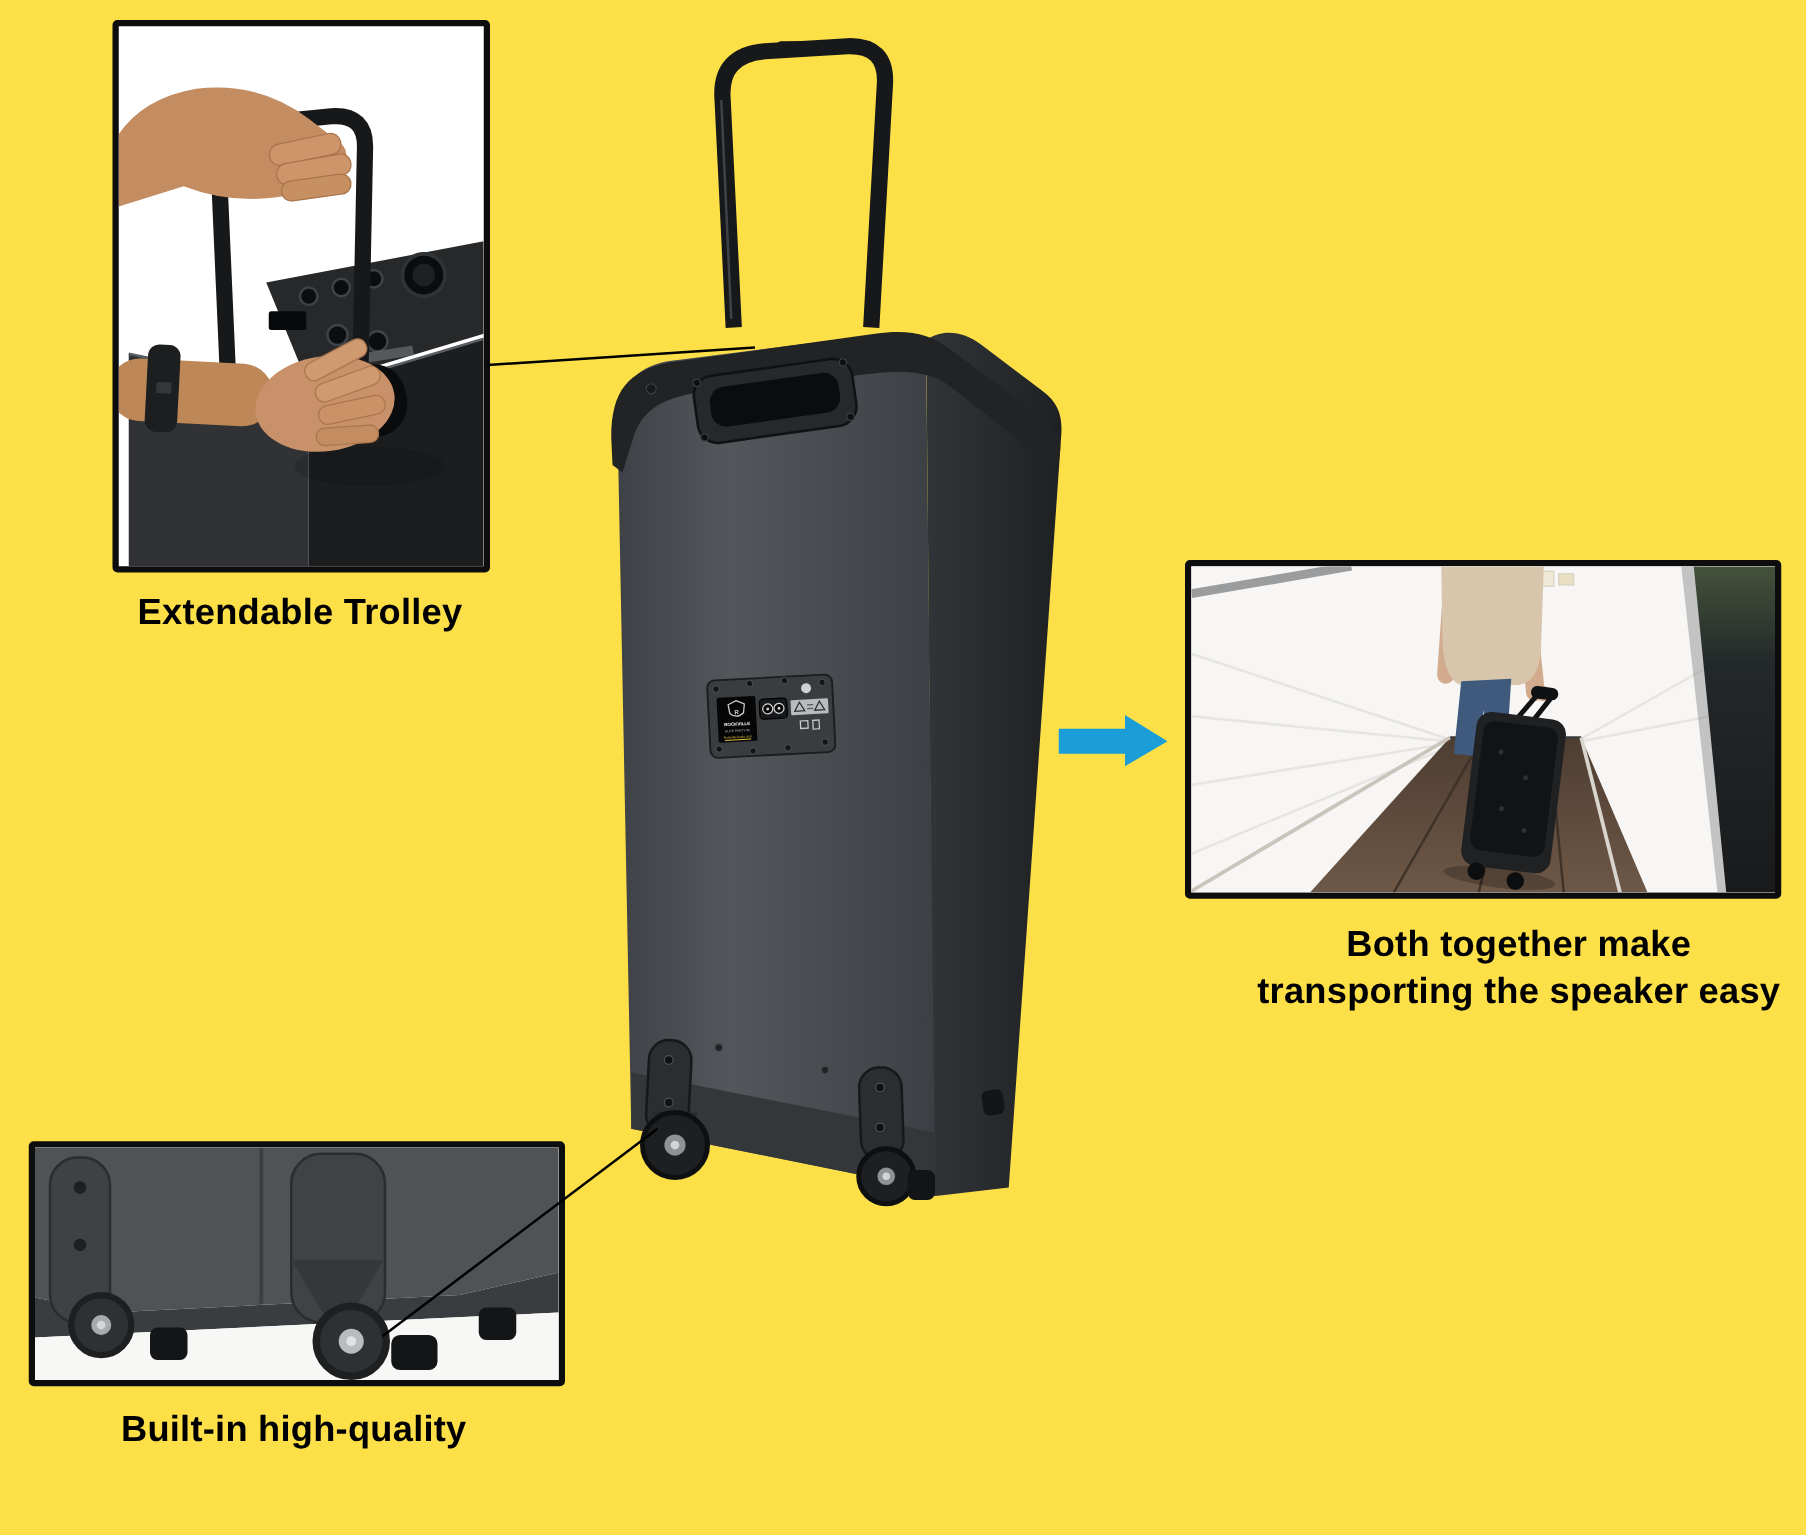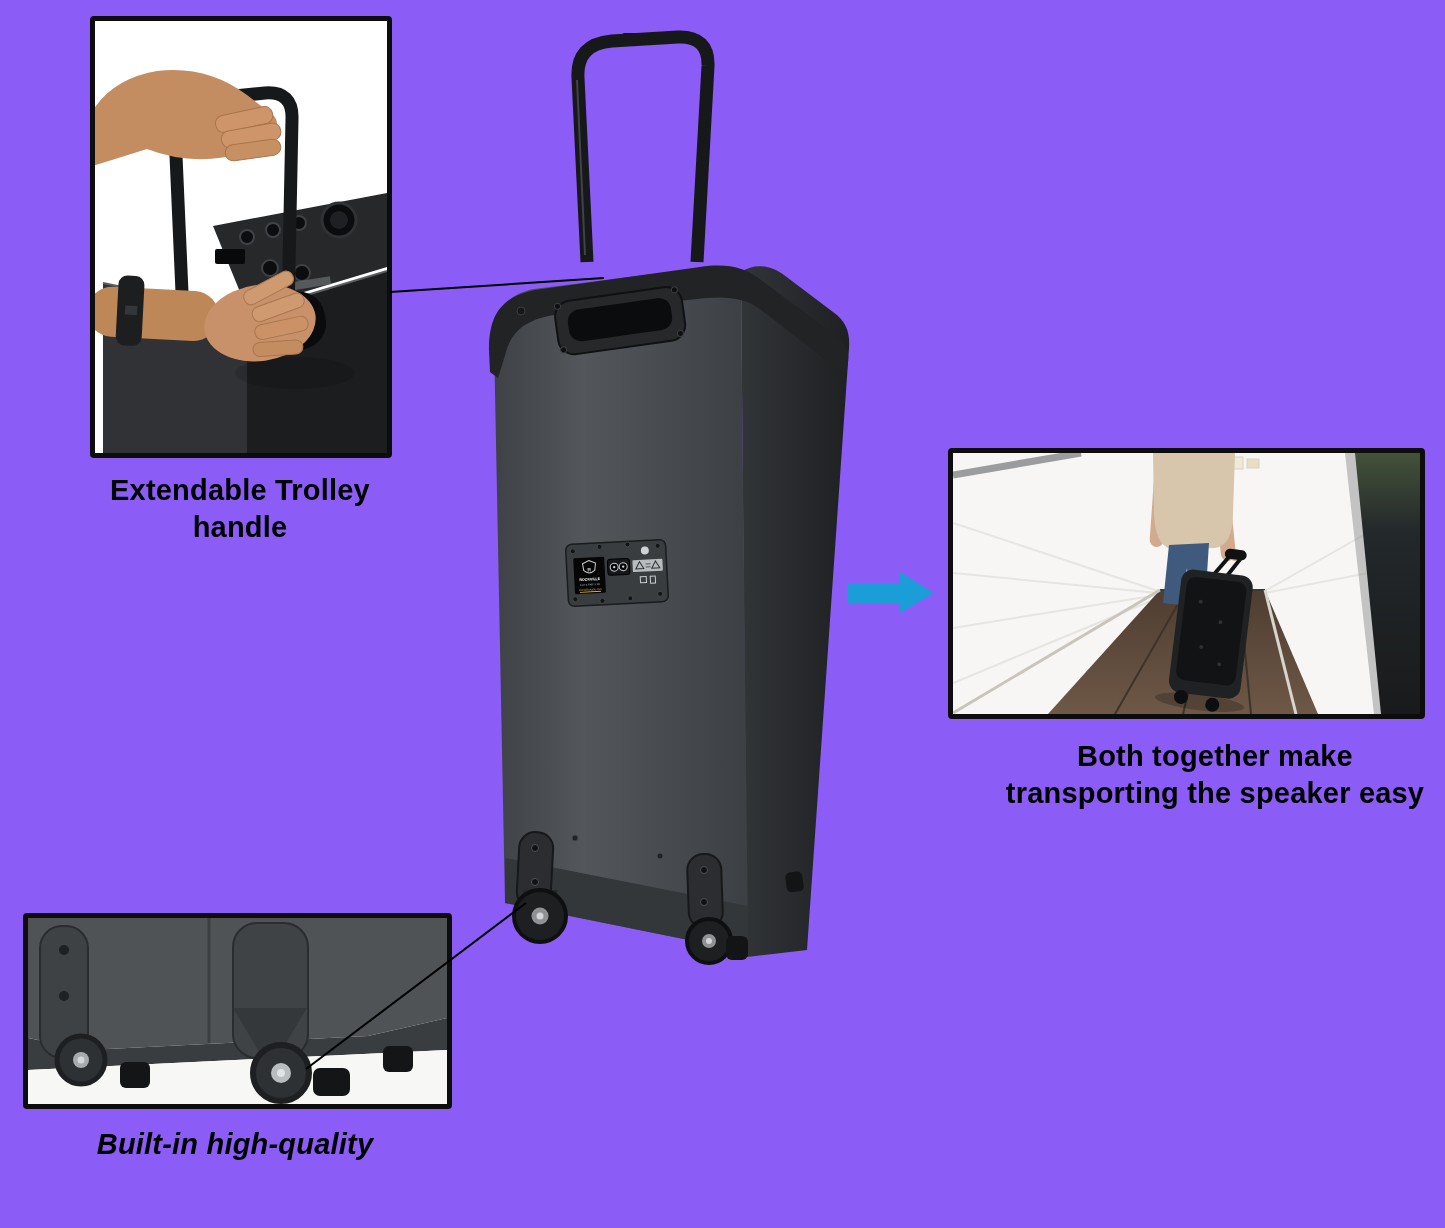--- a/index.html
+++ b/index.html
@@ -1,16 +1,16 @@
 <!DOCTYPE html>
 <html><head>
 <meta charset="utf-8">
 <style>
   html,body{margin:0;padding:0;background:#fff;}
-  #stage{position:relative;width:1445px;height:1228px;background:#8b5cf6;overflow:hidden;
+  #stage{position:relative;width:1445px;height:1228px;background:#fde047;overflow:hidden;
          font-family:"Liberation Sans",sans-serif;}
   .inset{position:absolute;border:5px solid #0d0d0d;border-radius:4px;background:#fff;
          overflow:hidden;box-sizing:border-box;}
   .inset svg{display:block;}
   .caption{position:absolute;font-weight:bold;font-size:29px;line-height:37px;color:#000;
            text-align:center;letter-spacing:0.2px;}
   .caption span{display:block;}
   #overlay{position:absolute;left:0;top:0;z-index:30;pointer-events:none;}
   .z10{z-index:10;}
 </style>
@@ -66,21 +66,20 @@
         <rect x="150" y="272" width="54" height="15" rx="7" fill="#d09a70" stroke="#aa764e" stroke-width="1" transform="rotate(-28 150 280)"></rect>
         <rect x="158" y="288" width="54" height="15" rx="7" fill="#d09a70" stroke="#aa764e" stroke-width="1" transform="rotate(-20 158 296)"></rect>
         <rect x="160" y="305" width="54" height="15" rx="7" fill="#cb9267" stroke="#aa764e" stroke-width="1" transform="rotate(-12 160 312)"></rect>
         <rect x="158" y="322" width="50" height="14" rx="7" fill="#c48c61" stroke="#aa764e" stroke-width="1" transform="rotate(-4 158 329)"></rect>
       </g>
     </svg>
   </div>
 
   <div class="caption z10" style="left:90px;top:472px;width:300px;">
     <span>Extendable Trolley</span>
-    <span>handle</span>
   </div>
 
   <div class="inset z10" style="left:23px;top:913px;width:429px;height:196px;">
     <svg width="419" height="186" viewBox="0 0 419 186">
       <g>
         <path d="M0,0 H419 V100 L340,118 L60,132 L0,120 Z" fill="#505356"></path>
         <path d="M0,120 L60,132 L340,118 L419,100 V132 L0,152 Z" fill="#3a3d40"></path>
         <path d="M0,152 L419,132 V186 H0 Z" fill="#f7f7f6"></path>
         <line x1="181" y1="0" x2="181" y2="125" stroke="#3c3f42" stroke-width="3"></line>
         <line x1="252" y1="5" x2="252" y2="118" stroke="#43464a" stroke-width="3"></line>
@@ -105,21 +104,21 @@
         <circle cx="253" cy="155" r="28" fill="#2e3134" stroke="#1d1f21" stroke-width="6"></circle>
         <circle cx="253" cy="155" r="10" fill="#b9bcbf"></circle>
         <circle cx="253" cy="155" r="4" fill="#e0e2e4"></circle>
       </g>
       <rect x="92" y="144" width="30" height="26" rx="6" fill="#141517"></rect>
       <rect x="285" y="150" width="37" height="28" rx="7" fill="#141517"></rect>
       <rect x="355" y="128" width="30" height="26" rx="6" fill="#141517"></rect>
     </svg>
   </div>
 
-  <div class="caption z10" style="left:55px;top:1126px;width:360px;font-style:italic;">
+  <div class="caption z10" style="left:55px;top:1126px;width:360px;">
     <span>Built-in high-quality</span>
   </div>
 
   <div class="inset z10" style="left:948px;top:448px;width:477px;height:271px;">
     <svg width="467" height="261" viewBox="0 0 467 261">
       <defs>
         <linearGradient id="gWood" x1="0" y1="0" x2="0" y2="1">
           <stop offset="0" stop-color="#4e3d31"></stop>
             <stop offset="1" stop-color="#6e5847"></stop>
         </linearGradient>

